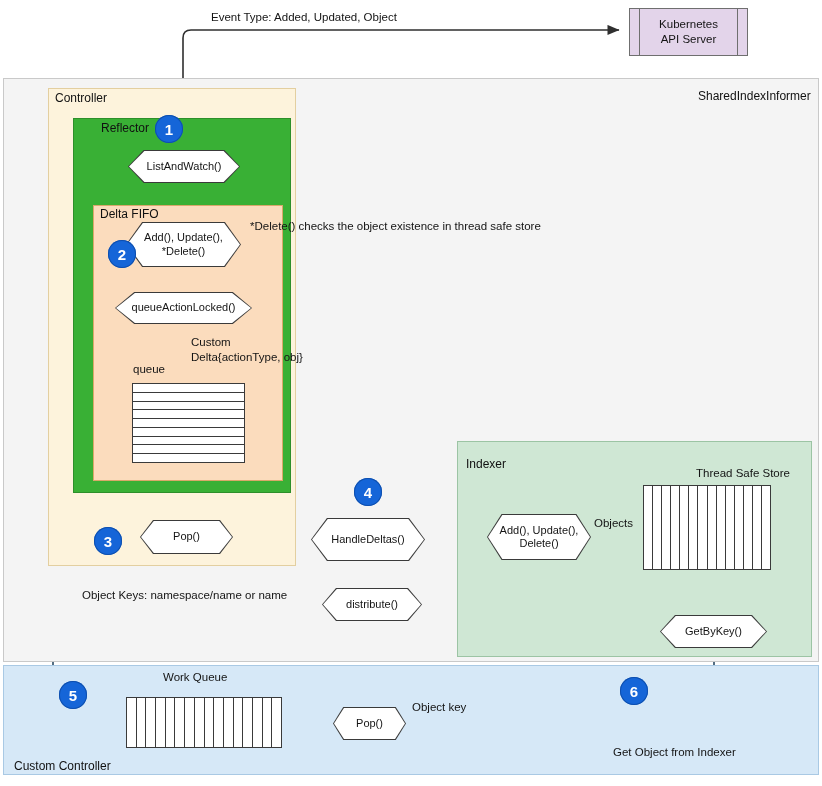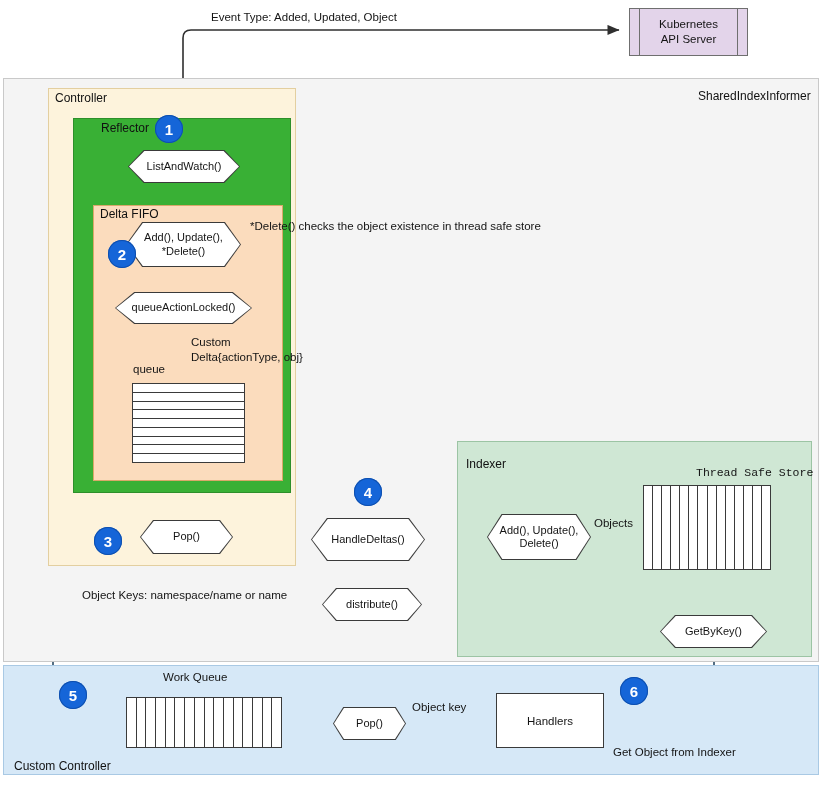--- a/index.html
+++ b/index.html
@@ -189,21 +189,21 @@
   <div class="hexwrap" style="left:487px;top:514px;width:104px;height:46px;">
     <div class="hexbg"></div>
     <div class="hexfg">
       <span style="display:block;">
         <span>Add(), Update(),</span><br>
         <span>Delete()</span>
       </span>
     </div>
   </div>
 
-  <div class="lbl" style="left:696px;top:466px;font-family:Liberation Mono, monospace;">Thread Safe Store</div>
+  <div class="lbl" style="left:696px;top:466px;">Thread Safe Store</div>
   <div class="vqueue" id="thread-safe-store" style="left:643px;top:485px;width:128px;height:85px;">
       <div class="col"></div>
       <div class="col"></div>
       <div class="col"></div>
       <div class="col"></div>
       <div class="col"></div>
       <div class="col"></div>
       <div class="col"></div>
       <div class="col"></div>
       <div class="col"></div>
@@ -241,23 +241,20 @@
       <div class="col"></div>
     </div>
 
   <div class="hexwrap" style="left:333px;top:707px;width:73px;height:33px;">
     <div class="hexbg"></div>
     <div class="hexfg">
         <span>Pop()</span>
       </div>
   </div>
 
-  <div class="rectbox" style="left:496px;top:693px;width:108px;height:55px;">
-    <span>Handlers</span>
-  </div>
 
   <div class="lbl" style="left:211px;top:10px;">Event Type: Added, Updated, Object</div>
 
   <div class="lbl" style="left:250px;top:219px;">*Delete() checks the object existence in thread safe store</div>
 
   <div class="lbl" style="left:191px;top:335px;">Custom</div>
   <div class="lbl" style="left:191px;top:350px;">Delta{actionType, obj}</div>
 
   <div class="lbl" style="left:594px;top:516px;">Objects</div>
 

